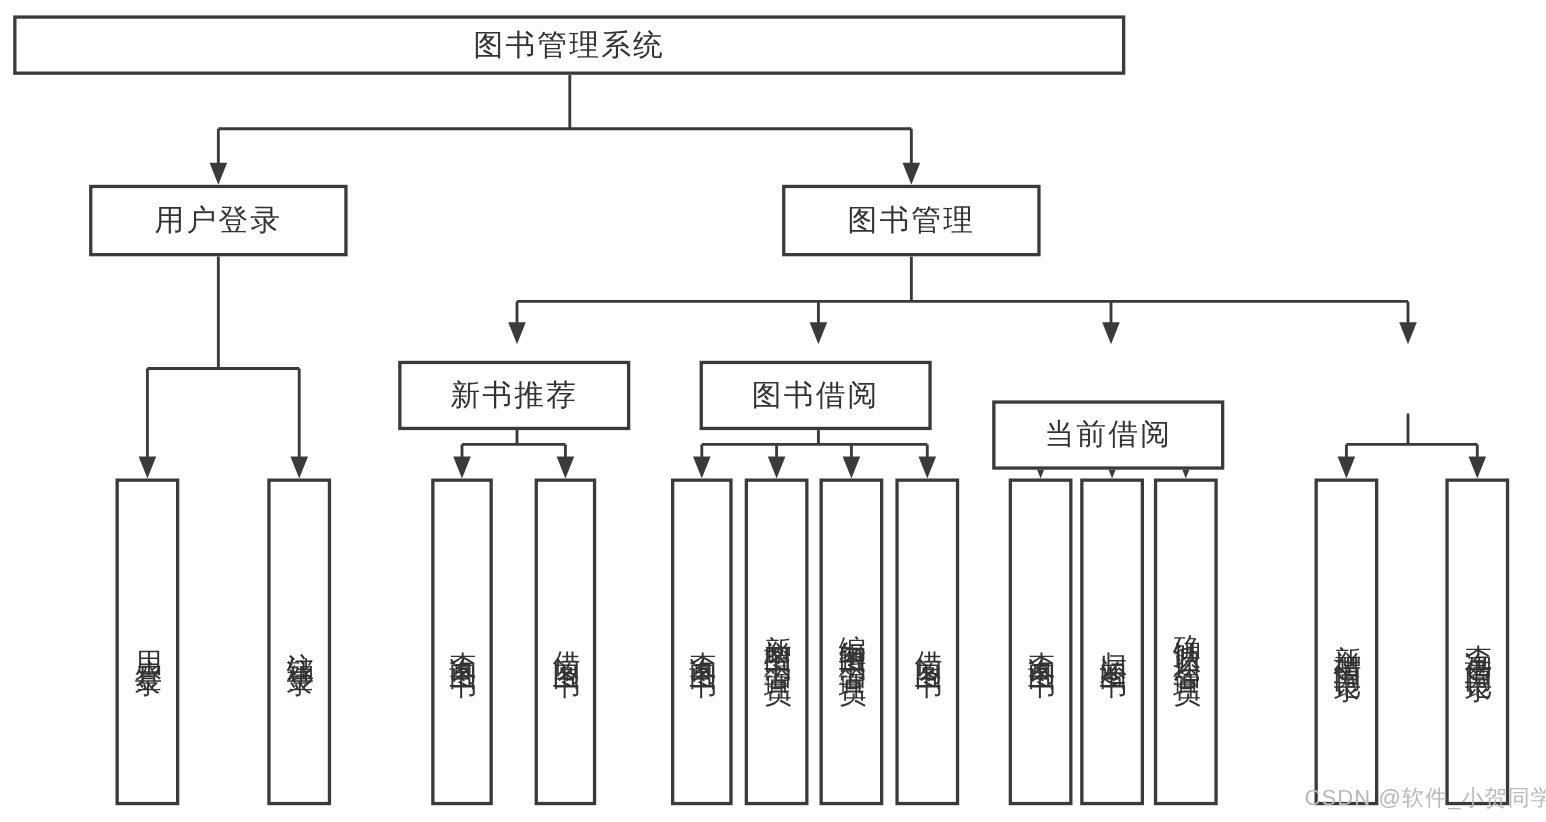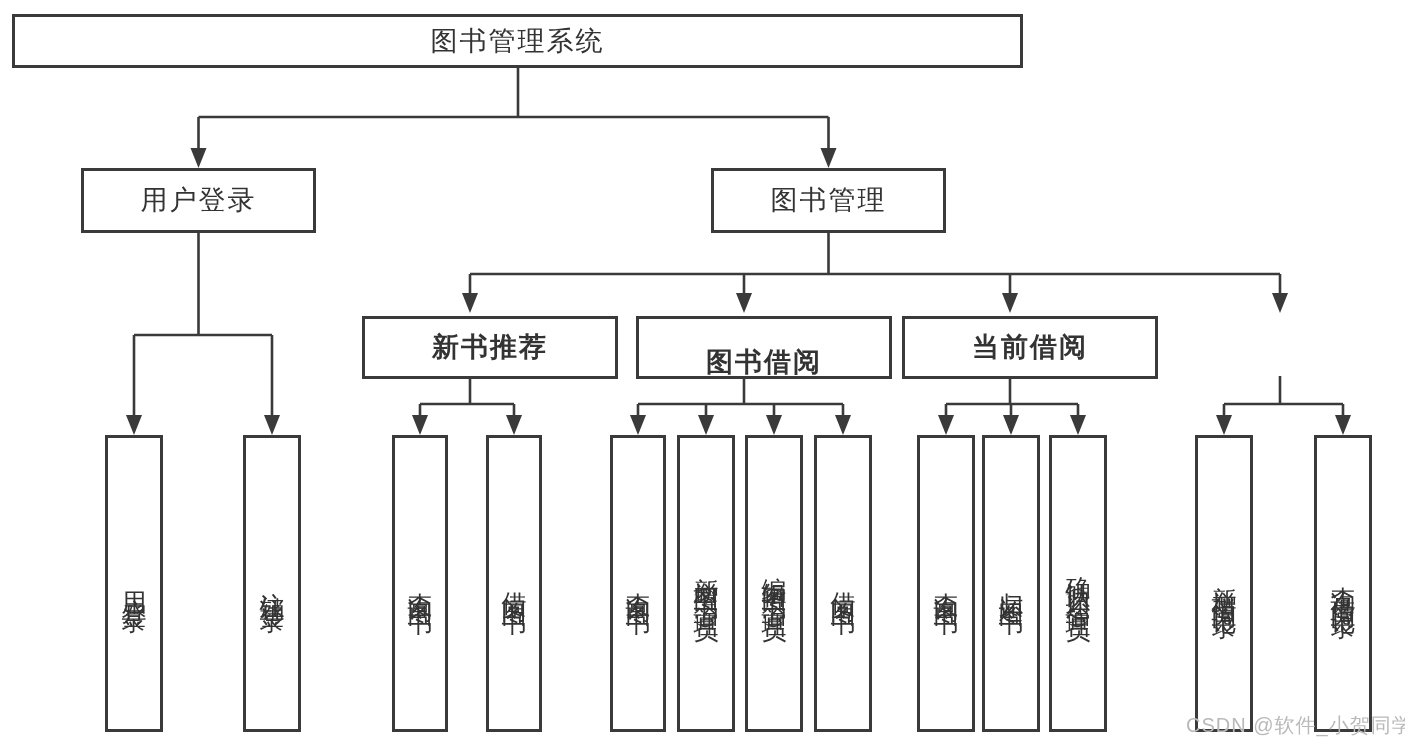--- a/index.html
+++ b/index.html
@@ -43,21 +43,21 @@
     align-items: center;
     justify-content: center;
     color: var(--text);
     font-size: 27px;
     letter-spacing: 2px;
     line-height: 1;
     white-space: nowrap;
   }
   .node.root   { left: 12px;  top: 14px;  width: 1011px; height: 54px; }
   .node.lvl2   { top: 168px; width: 235px; height: 65px; }
-  .node.lvl3   { top: 316px; width: 256px; height: 63px; font-weight: bold; }
+  .node.lvl3   { top: 328px; width: 211px; height: 63px; }
   .node.leaf   { top: 435px; width: 58px;  height: 297px; }
   .vtext {
     writing-mode: vertical-rl;
     text-orientation: mixed;
     font-size: 25px;
     letter-spacing: 6px;
     line-height: 1;
     color: var(--text);
   }
   .watermark {
@@ -119,24 +119,24 @@
   <div class="node lvl2" style="left:81px;">
     <span>用户登录</span>
   </div>
   <div class="node lvl2" style="left:711px;justify-content:center;">
     <span>图书管理</span>
   </div>
 
   <div class="node lvl3" style="left:362px;">
     <span>新书推荐</span>
   </div>
-  <div class="node lvl3" style="left:636px;align-items:flex-end;">
+  <div class="node lvl3" style="left:636px;">
     <span>图书借阅</span>
   </div>
-  <div class="node lvl3" style="left:902px;">
+  <div class="node lvl3" style="left:902px;margin-top:36px;">
     <span>当前借阅</span>
   </div>
 
   <div class="node leaf" style="left:105px;">
     <span class="vtext">用户登录</span>
   </div>
   <div class="node leaf" style="left:243px;">
     <span class="vtext">注销登录</span>
   </div>
 

